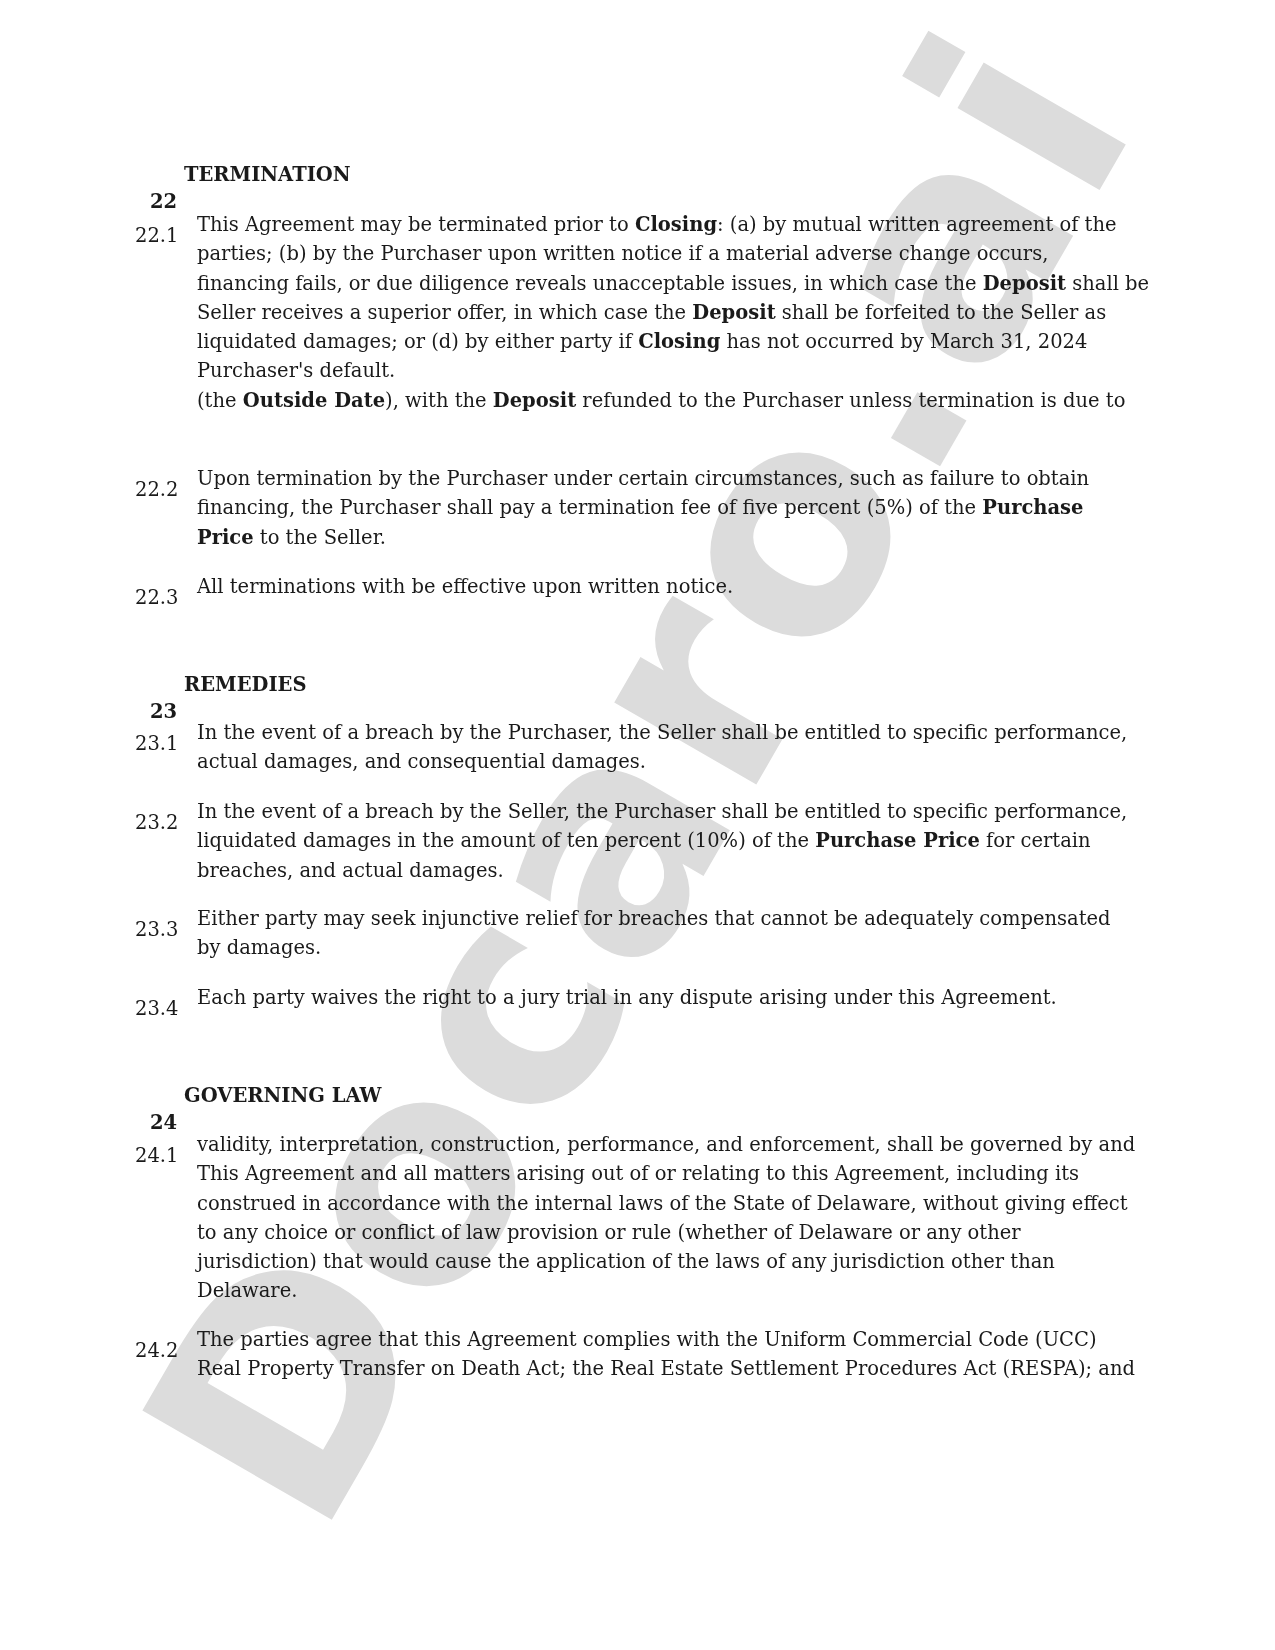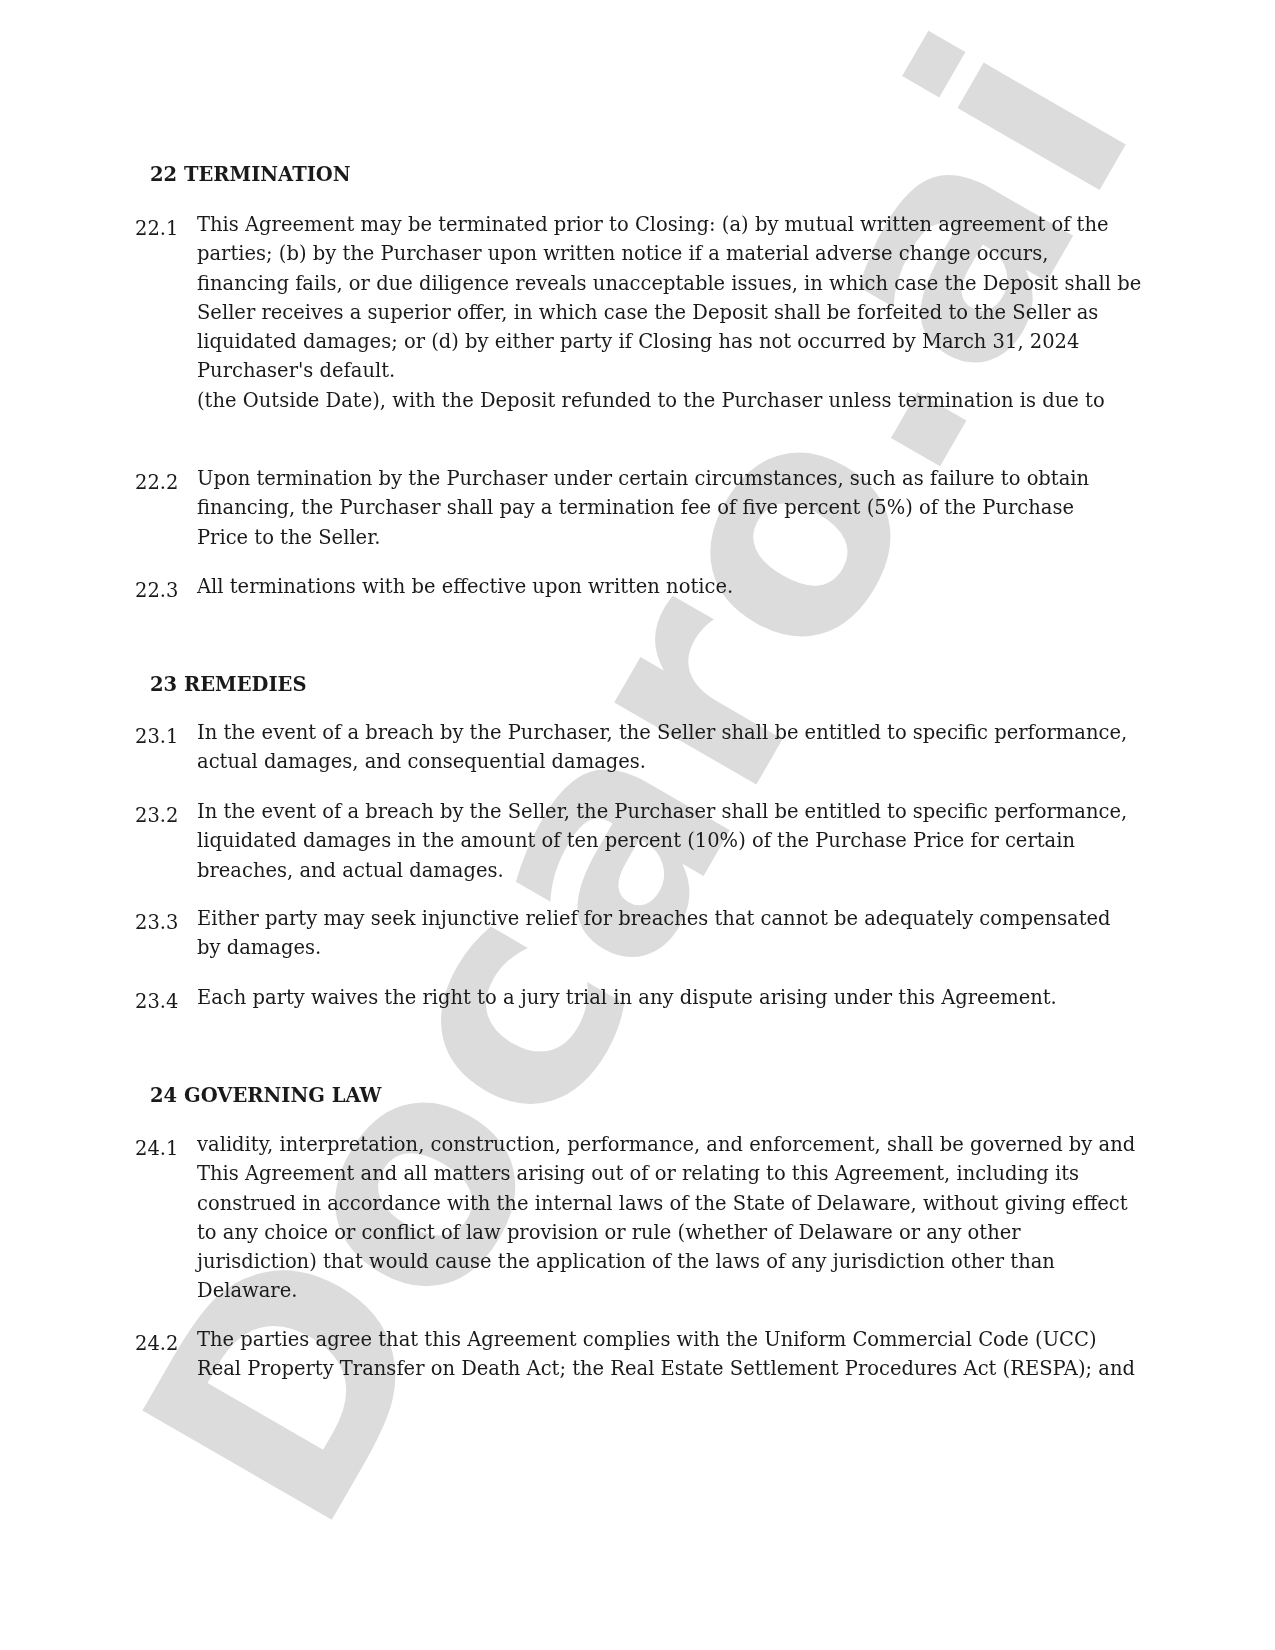--- a/index.html
+++ b/index.html
@@ -23,27 +23,27 @@
       pointer-events: none;
       line-height: 1;
     }
     .content {
       position: absolute; left: 0; top: 0; width: 1275px; z-index: 1;
       font-size: 19.5px; line-height: 29.3px;
     }
     .heading {
       position: absolute; font-weight: bold; font-size: 19.5px; line-height: 29px;
     }
-    .heading .num { position: absolute; left: 150px; }
+    .heading .num { position: absolute; left: 150px; margin-top: 27px; }
     .heading .title { position: absolute; left: 184px; white-space: nowrap; }
     .clause { position: absolute; left: 0; width: 1275px; }
-    .clause .cnum { position: absolute; left: 135px; top: 4px; }
+    .clause .cnum { position: absolute; left: 135px; top: 11px; }
     .clause .ctext { position: absolute; left: 197px; top: 0; width: 880px; }
     .line { display: block; white-space: nowrap; height: 29.3px; }
-    b { font-weight: normal; }
+    b { font-weight: bold; }
   </style>
 </head>
 <body>
 
 <div class="page">
   <div class="watermark">Docaro.ai</div>
 
   <div class="content">
 
     <div class="heading" style="top:160px;">

